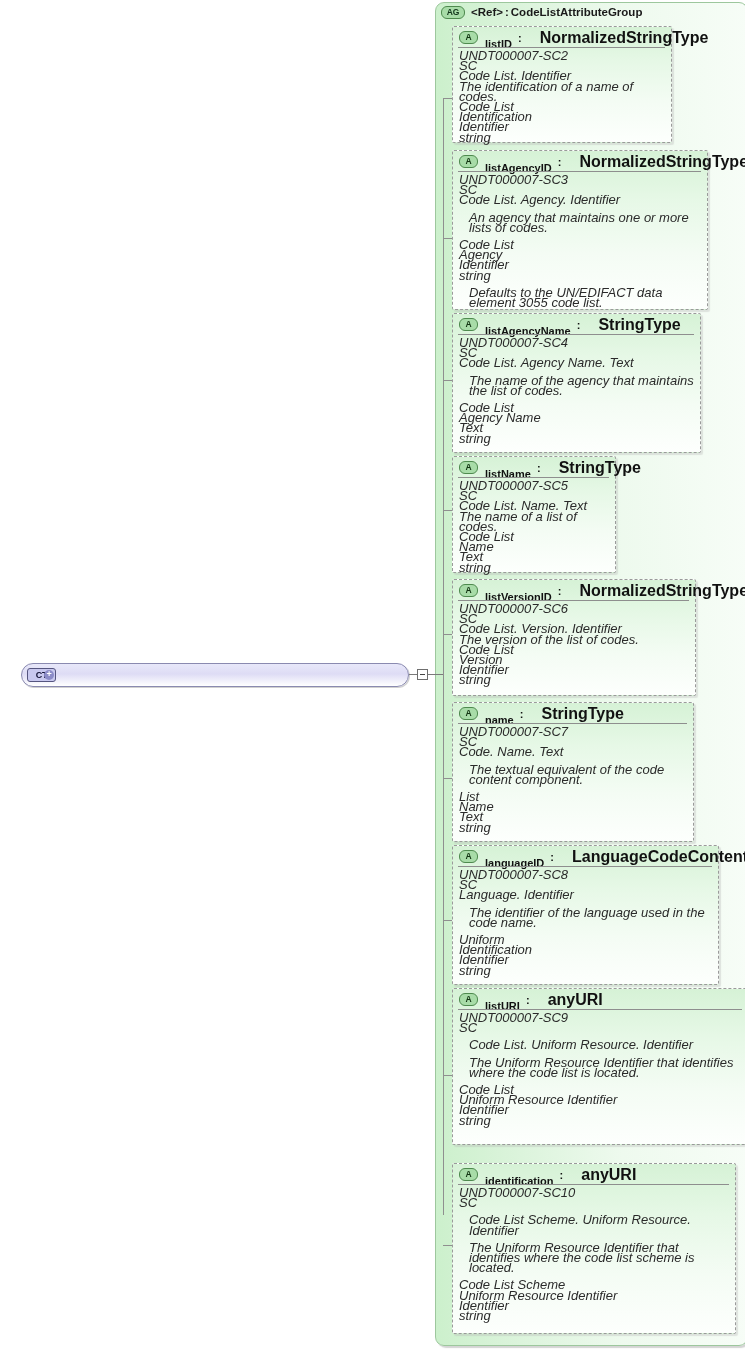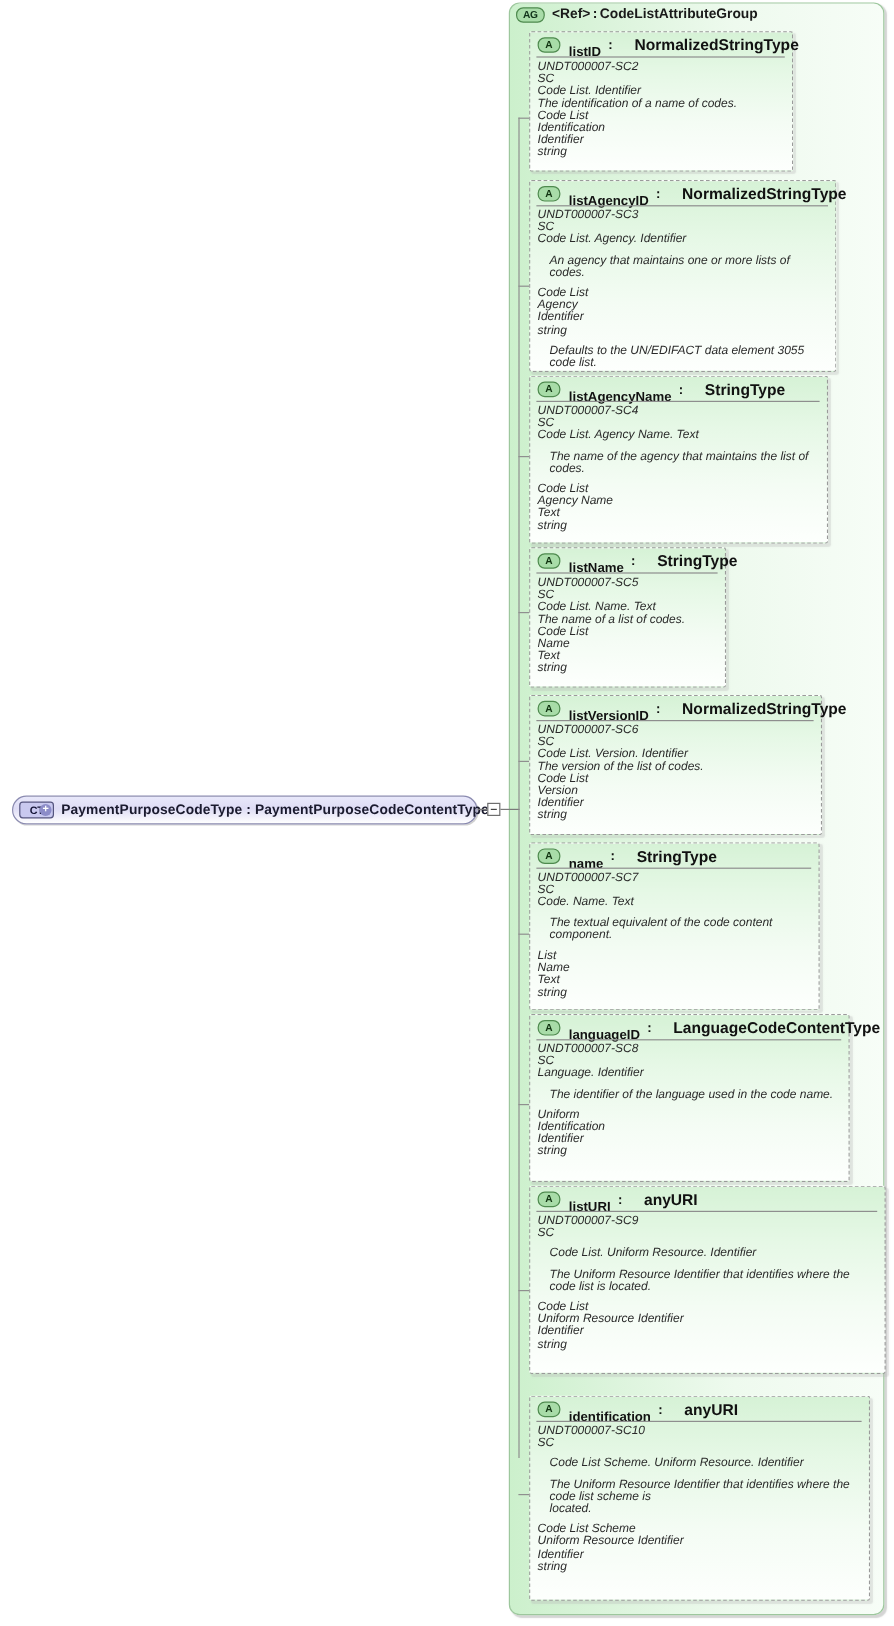--- a/index.html
+++ b/index.html
@@ -11,21 +11,21 @@
     width: 745px;
     height: 1355px;
     position: relative;
     overflow: hidden;
     font-family: "Liberation Sans", sans-serif;
     -webkit-font-smoothing: antialiased;
   }
 
   #canvas {
     position: absolute;
-    left: 4px;
+    left: 15px;
     top: 0;
     width: 622px;
     height: 1355px;
   }
 
   
   .ct-node {
     position: absolute;
     left: 6px;
     top: 663px;
@@ -210,29 +210,29 @@
     margin-top: 12px;
   }
   .attr-sep {
     font-size: 11px;
     font-weight: bold;
     color: #111111;
     padding: 0 3px;
     white-space: pre;
   }
   .attr-type {
-    font-size: 13px;
+    font-size: 16px;
     font-weight: bold;
     color: #111111;
     white-space: nowrap;
     padding-left: 12px;
   }
   .attr-body {
     padding: 3px 6px 4px 6px;
-    font-size: 10px;
+    font-size: 13px;
     font-style: italic;
     color: #2a2a2a;
     line-height: 10.2px;
   }
   .attr-body .ln { white-space: pre-wrap; }
   .attr-body .ind { padding-left: 10px; }
   .attr-body .gap { height: 7px; }
 </style>
 </head>
 <body>
@@ -241,21 +241,20 @@
 
   <div class="ag-group"></div>
 
   <div class="ag-header">
     <span class="ag-badge">AG</span>
     <span class="ag-title"><span>&lt;Ref&gt;</span><span class="colon">:</span><span>CodeListAttributeGroup</span></span>
   </div>
 
   <div class="ct-node">
     <span class="ct-badge"><span>CT</span><span class="plus">+</span></span>
-    <span class="ct-label">PaymentPurposeCodeType : PaymentPurposeCodeContentType</span>
   </div>
 
   <div class="conn-line" style="left:394px;top:674px;width:9px;height:1px;"></div>
   <div class="minus-box" style="left:402px;top:669px;"></div>
   <div class="conn-line" style="left:413px;top:674px;width:16px;height:1px;"></div>
 
   <div id="tree-layer">
       <div class="spine" style="left: 428px; top: 98px; height: 1117px;"></div>
       <div class="stub" style="left: 428px; top: 98px; width: 9px;"></div>
       <div class="attr" style="left: 437px; top: 26px; width: 220px; height: 117px;">

